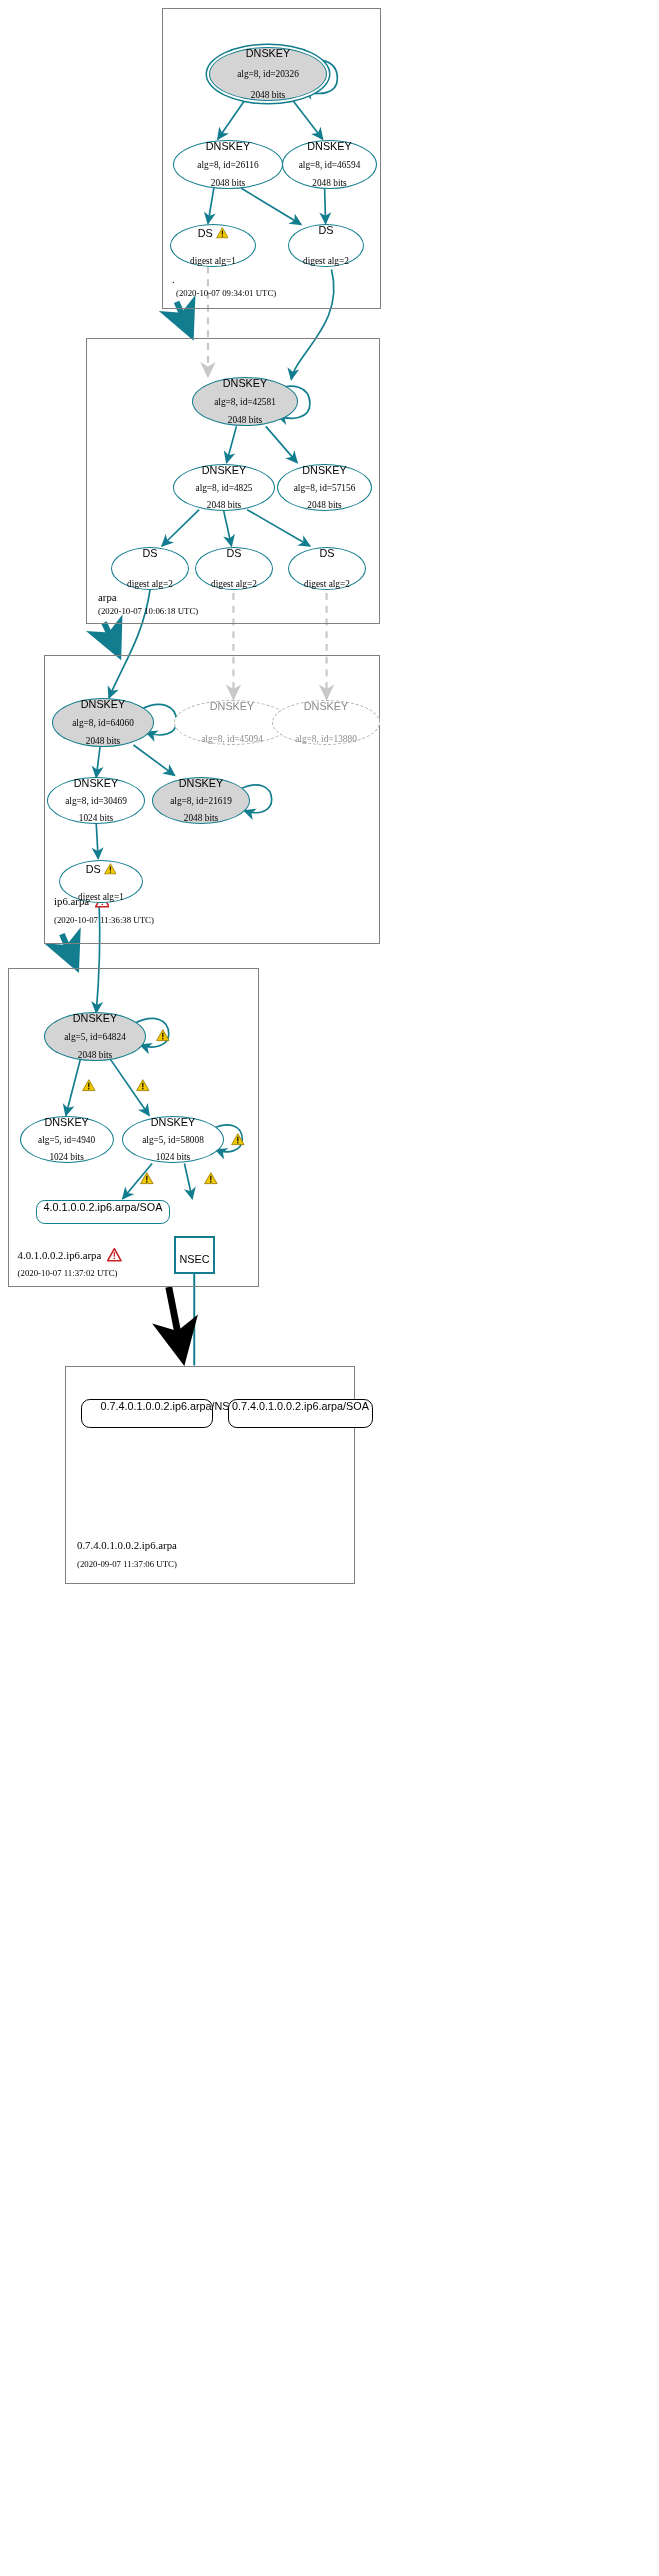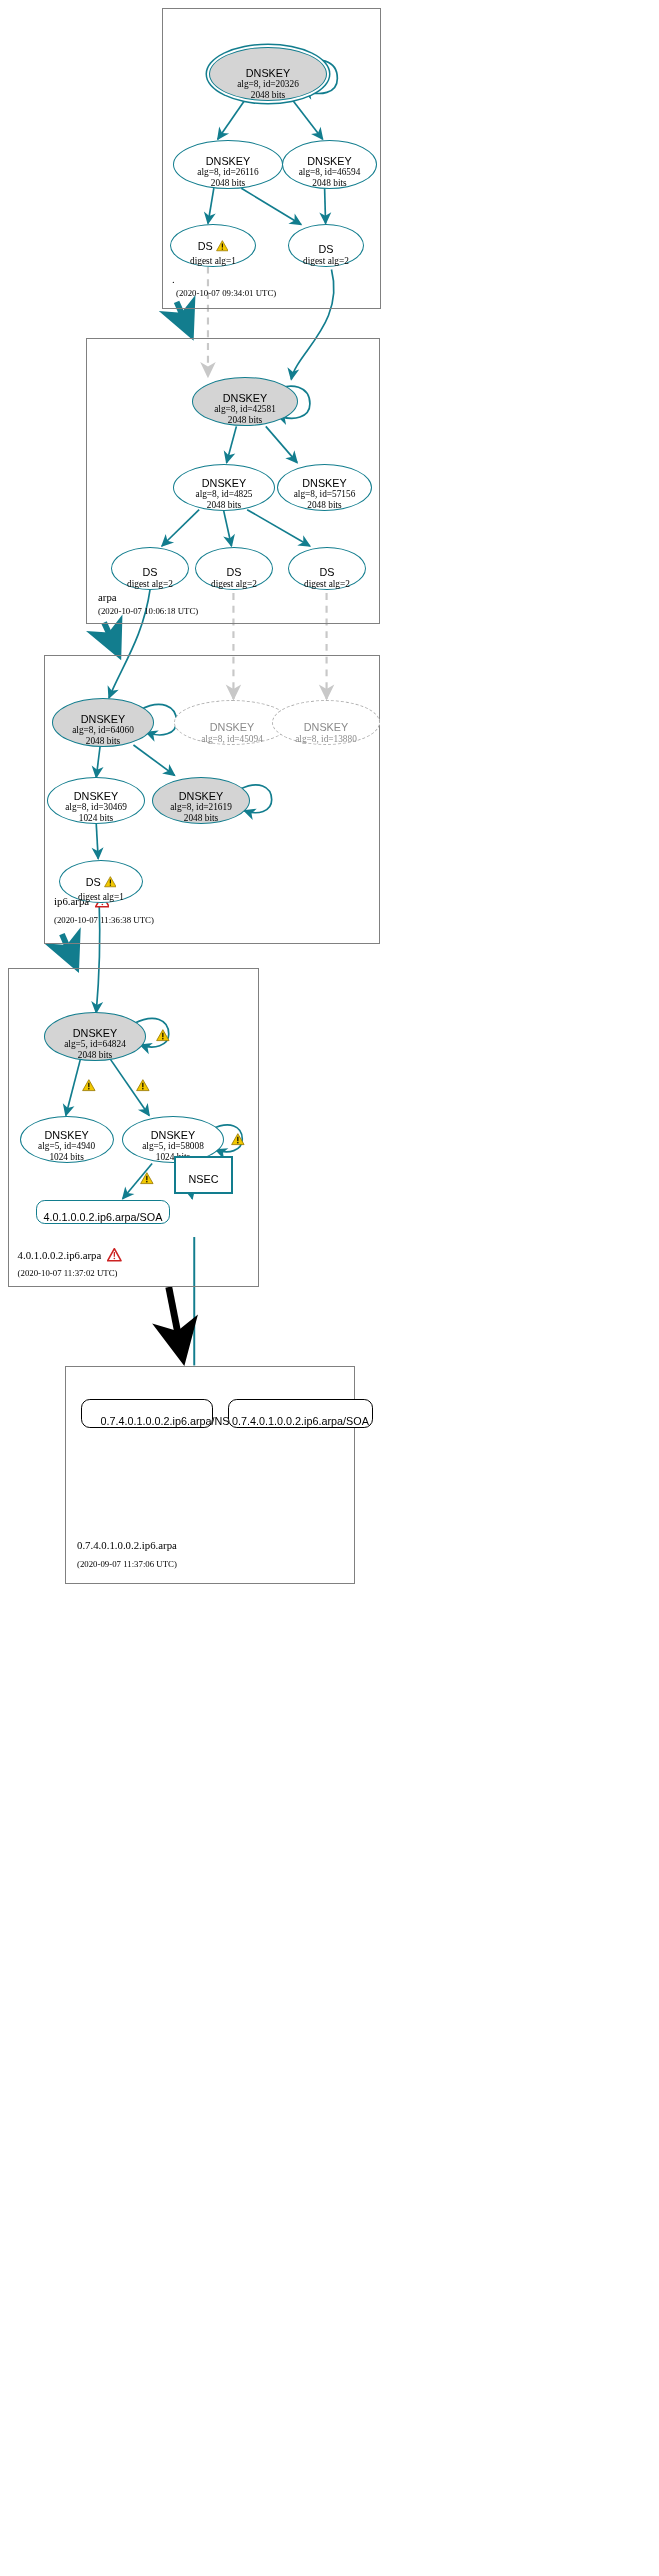--- a/index.html
+++ b/index.html
@@ -4,21 +4,21 @@
 <style>
   html,body{margin:0;padding:0;background:#ffffff;}
   body{font-family:"Liberation Sans",sans-serif;}
   #stage{position:relative;width:660px;height:2576px;overflow:hidden;background:#fff;}
   #edges{position:absolute;left:0;top:0;width:660px;height:2576px;}
   .zone{position:absolute;border:1px solid #808080;background:transparent;box-sizing:border-box;}
   .zone-label{position:absolute;font-family:"Liberation Serif",serif;color:#000;white-space:nowrap;}
   .zone-name{font-size:10.8px;}
   .zone-time{font-size:8.8px;}
   .node{position:absolute;box-sizing:border-box;display:flex;flex-direction:column;
-        align-items:center;justify-content:flex-end;text-align:center;}
+        align-items:center;justify-content:space-between;text-align:center;}
   .ellipse{border-radius:50%;border:1.6px solid #127d8e;background:#fff;}
   .ellipse.shaded{background:#d4d4d4;}
   .ellipse.dashed{border:1.6px dashed #b0b0b0;background:#fff;}
   .ellipse.dbl{box-shadow:0 0 0 2px #fff,0 0 0 3.5px #127d8e;}
   .t1{font-family:"Liberation Sans",sans-serif;font-size:10.8px;color:#000;line-height:1.08;}
   .t2{font-family:"Liberation Serif",serif;font-size:9.3px;color:#000;line-height:1.12;}
   .t1.gray{color:#8a8a8a;}
   .t2.gray{color:#8a8a8a;}
   .rrset{border:1.6px solid #127d8e;border-radius:8.8px;background:#fff;
          font-family:"Liberation Sans",sans-serif;font-size:10.8px;color:#000;}
@@ -327,21 +327,21 @@
         <path d="M6.5 0.6 L12.4 11 L0.6 11 Z" fill="#f2c800" stroke="#9a7a00" stroke-width="0.8" stroke-linejoin="round"></path>
         <path d="M6.5 3.6 L6.5 7.7" stroke="#000" stroke-width="1.1"></path>
         <circle cx="6.5" cy="9.3" r="0.75" fill="#000"></circle>
       </svg>
   </div>
 
   <div class="node rrset" style="left:36px;top:1200px;width:134px;height:24px;">
     <span>4.0.1.0.0.2.ip6.arpa/SOA</span>
   </div>
 
-  <div class="node nsec" style="left:174px;top:1156px;width:59px;height:38px;">
+  <div class="node nsec" style="left:174px;top:1236px;width:41px;height:38px;">
     <div class="bar"></div>
     <div class="lbl">NSEC</div>
   </div>
 
   <div class="zone" style="left:65px;top:1366px;width:290px;height:218px;"></div>
   <div class="zone-label zone-name" style="left:77px;top:1539px;">0.7.4.0.1.0.0.2.ip6.arpa</div>
   <div class="zone-label zone-time" style="left:77px;top:1559px;">(2020-09-07 11:37:06 UTC)</div>
 
   <div class="node rrset black" style="left:81px;top:1399px;width:132px;height:29px;padding-left:36px;">
     <span>0.7.4.0.1.0.0.2.ip6.arpa/NS</span>

